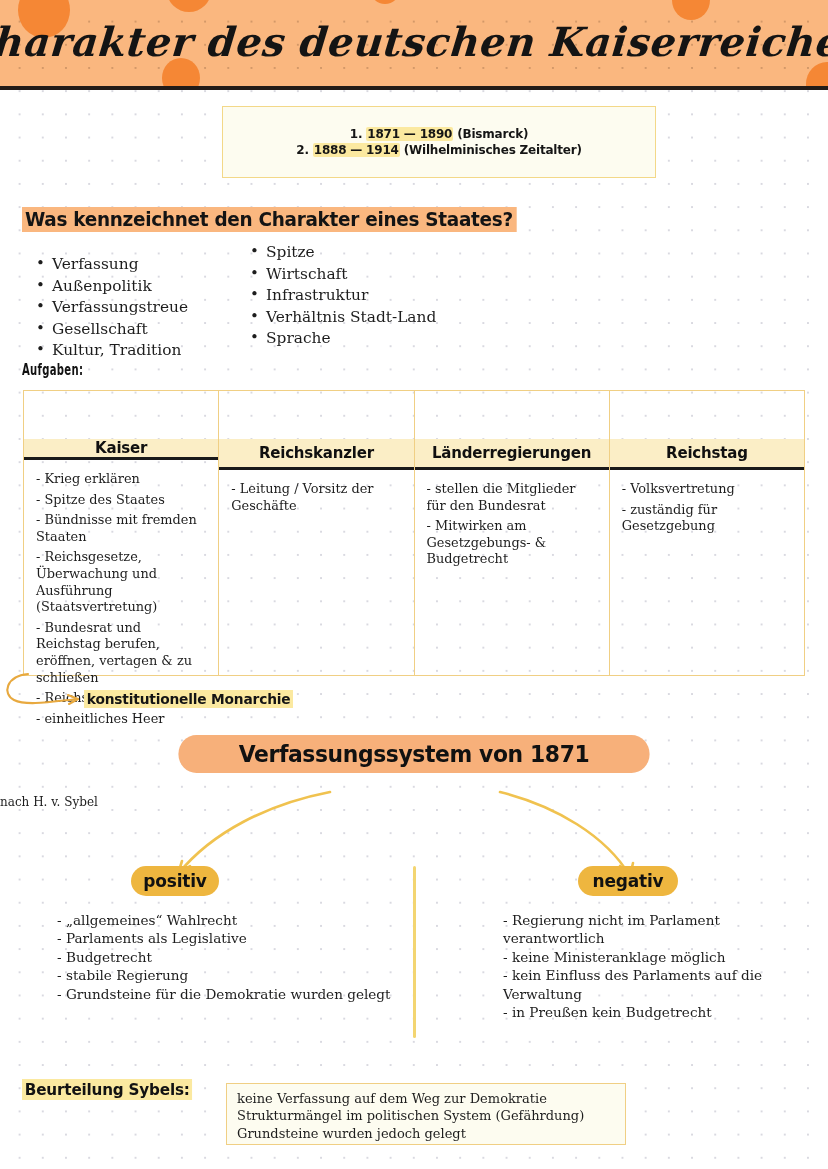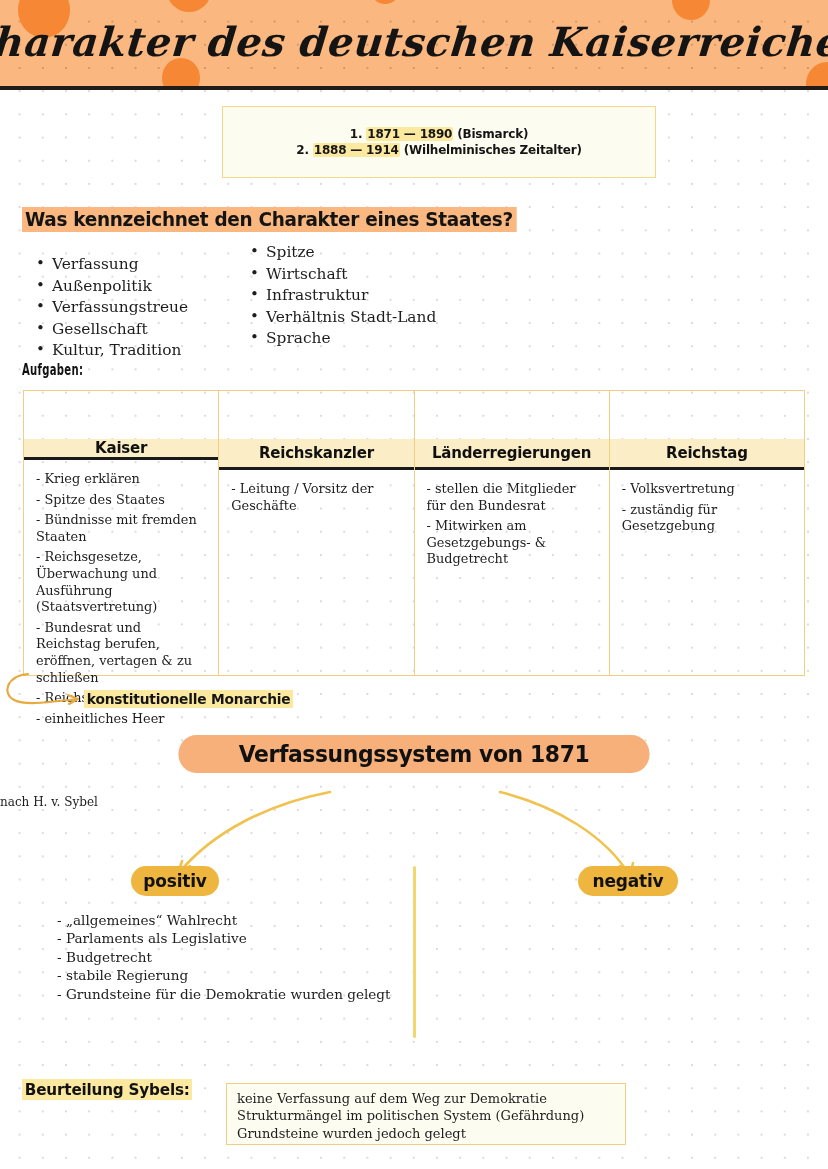--- a/index.html
+++ b/index.html
@@ -324,20 +324,26 @@
   <div class="pill pill-pos">positiv</div>
   <div class="listblock lb-pos">
     <div>- „allgemeines“ Wahlrecht</div>
     <div>- Parlaments als Legislative</div>
     <div>- Budgetrecht</div>
     <div>- stabile Regierung</div>
     <div>- Grundsteine für die Demokratie wurden gelegt</div>
   </div>
 
   <div class="pill pill-neg">negativ</div>
+  <div class="listblock lb-neg">
+    <div>- Regierung nicht im Parlament verantwortlich</div>
+    <div>- keine Ministeranklage möglich</div>
+    <div>- kein Einfluss des Parlaments auf die Verwaltung</div>
+    <div>- in Preußen kein Budgetrecht</div>
+  </div>
 
   <div class="beurt-label">Beurteilung Sybels:</div>
   <div class="beurt-box">
     <div>keine Verfassung auf dem Weg zur Demokratie</div>
     <div>Strukturmängel im politischen System (Gefährdung)</div>
     <div>Grundsteine wurden jedoch gelegt</div>
   </div>
 
 </div>
 

